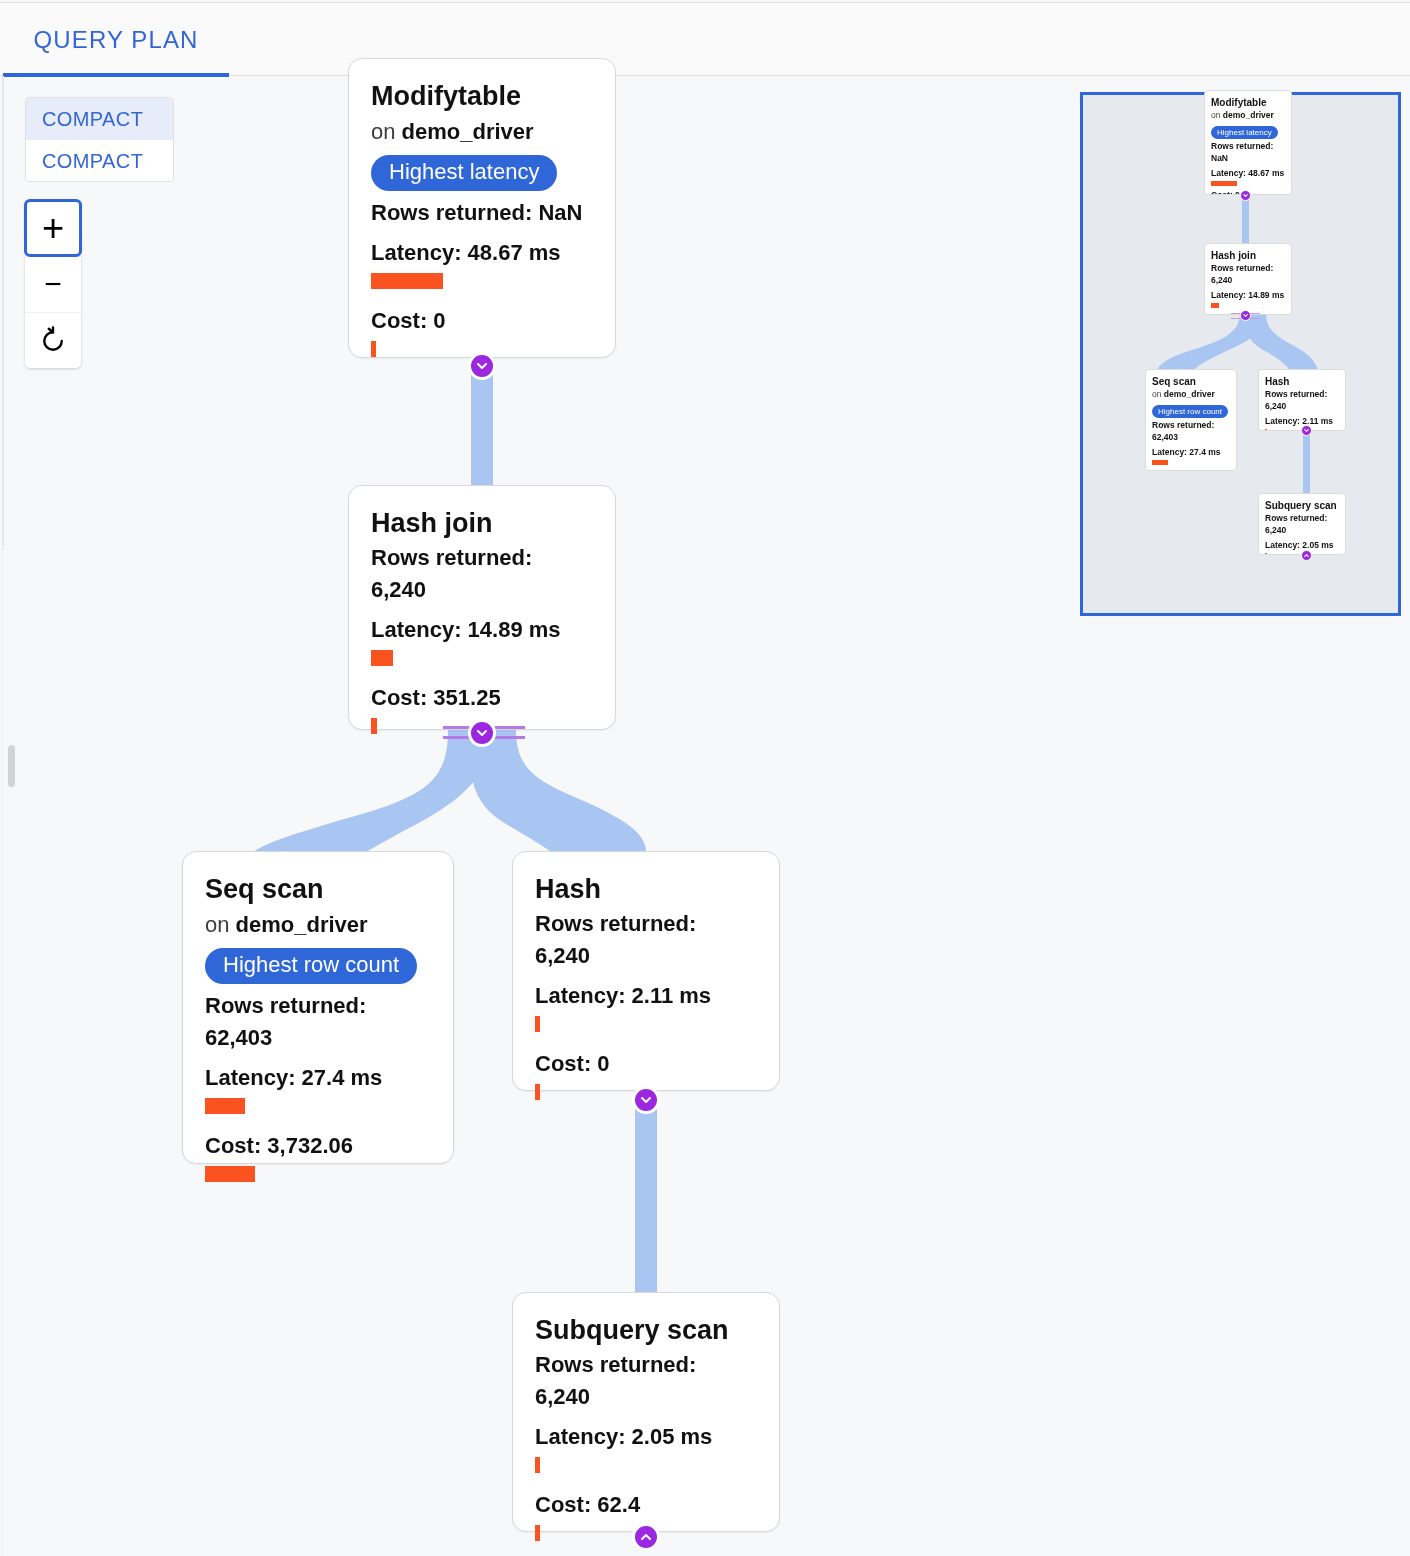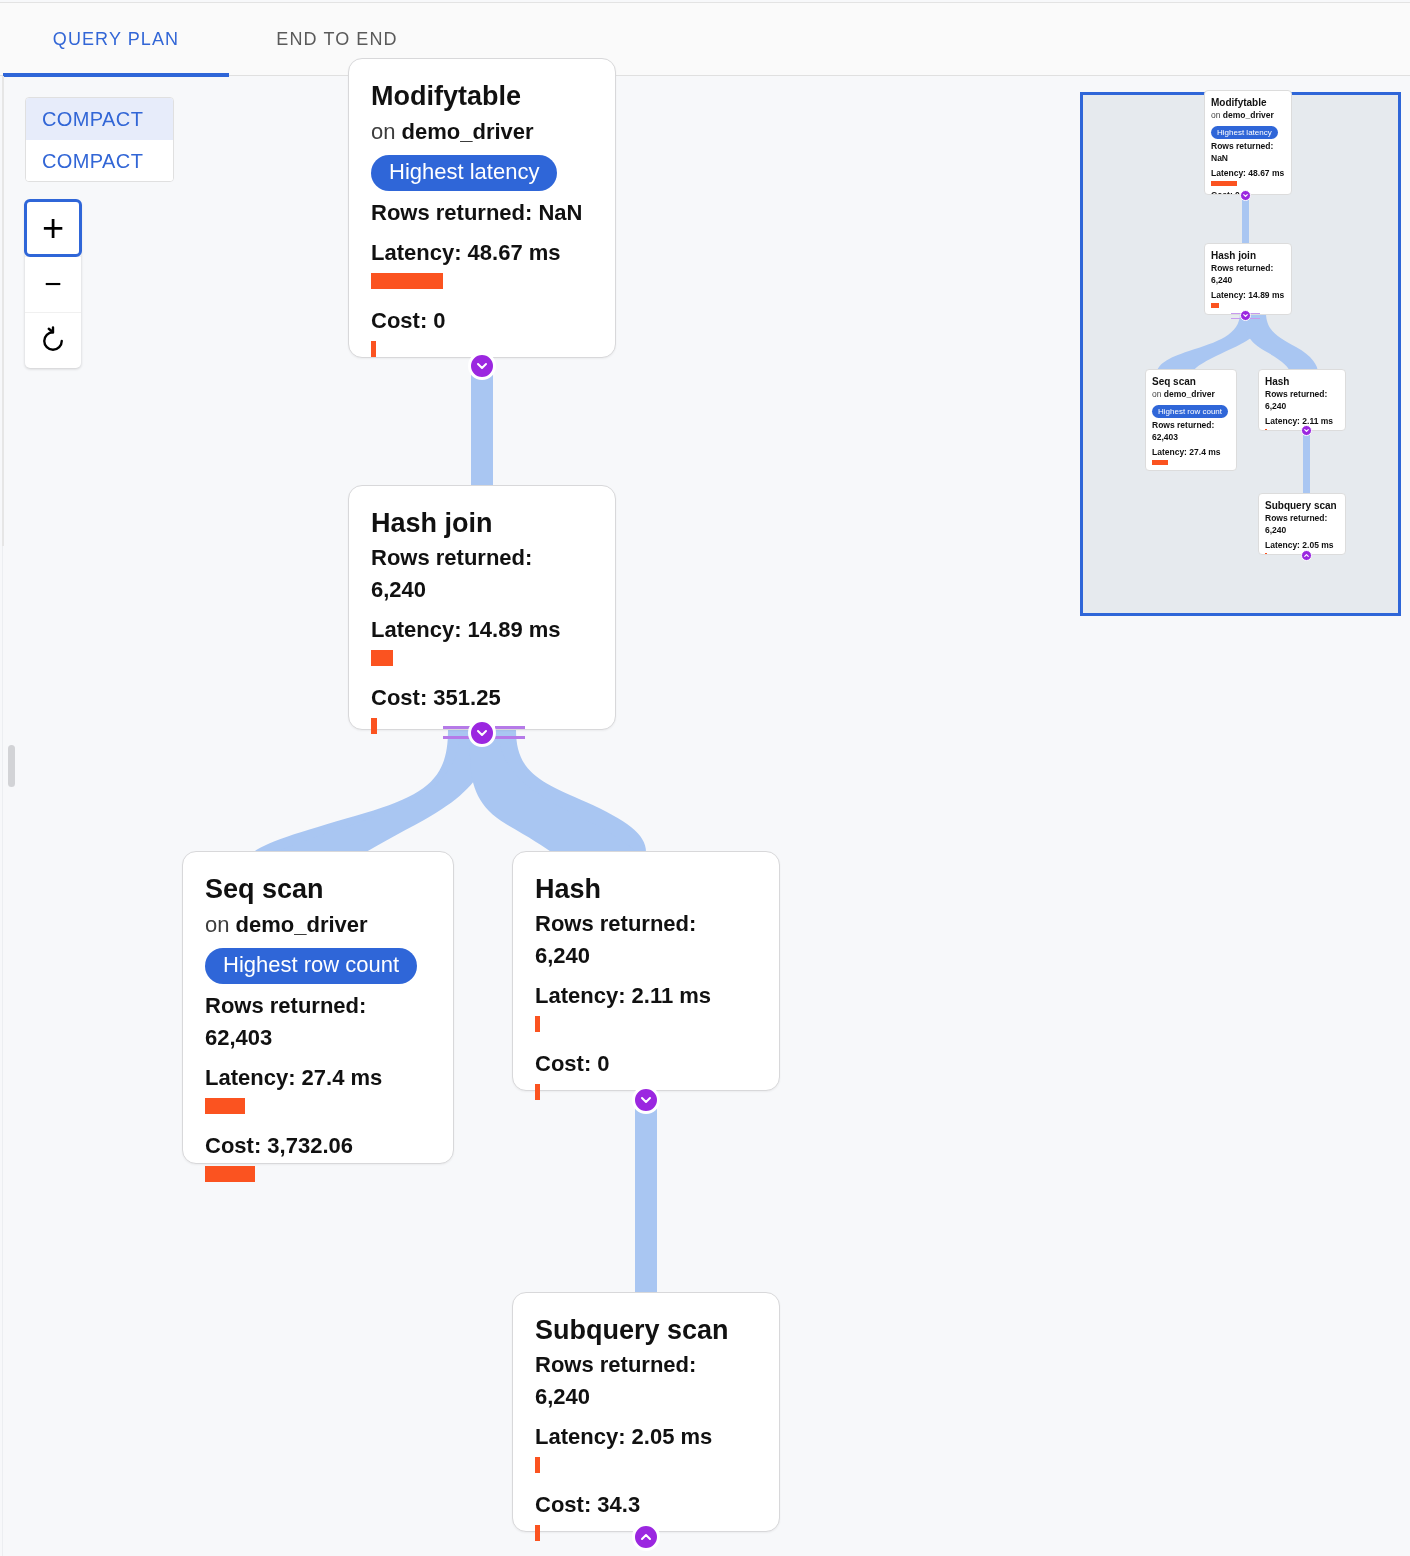--- a/index.html
+++ b/index.html
@@ -15,21 +15,21 @@
   
   .tabbar {
     position: absolute; left: 0; top: 2px; width: 1410px; height: 74px;
     background: #fafafa;
     border-top: 1px solid #e3e3e3;
     border-bottom: 1px solid #e0e0e0;
   }
   .tab {
     position: absolute; top: 0; height: 73px;
     display: flex; align-items: center; justify-content: center;
-    font-size: 18px; letter-spacing: 1.1px; font-weight: 500;
+    font-size: 24px; letter-spacing: 1.1px; font-weight: 500;
     color: #5a5a5a; cursor: pointer; user-select: none;
   }
   .tab.active { color: #3266d6; }
   .tab-underline {
     position: absolute; left: 3px; top: 70px; width: 226px; height: 4px;
     background: #2f66d8;
   }
   #tab-query-plan { left: 3px; width: 226px; }
   #tab-end-to-end { left: 229px; width: 216px; }
 
@@ -134,21 +134,20 @@
   }
   .mini-rung { position: absolute; height: 1px; background: #c79aee; z-index: 4; }
 </style>
 </head>
 <body>
 
 <div id="root">
 
   <div class="tabbar">
     <div class="tab active" id="tab-query-plan">QUERY PLAN</div>
-    <div class="tab" id="tab-end-to-end">END TO END</div>
     <div class="tab-underline"></div>
   </div>
 
   <div class="left-rule"></div>
   <div class="left-rule-top"></div>
   <div class="drag-grip"></div>
 
   <div class="mode-box">
     <div class="mode-item selected">COMPACT</div>
     <div class="mode-item">COMPACT</div>
@@ -230,21 +229,21 @@
     <div class="bar" style="width:5px;"></div>
     <div class="metric" style="margin-top:16px;">Cost: 0</div>
     <div class="bar" style="width:5px;"></div>
   </div>
 
   <div class="node" id="n-subquery-scan" style="left:512px; top:1292px; width:268px; height:240px;">
     <div class="node-title">Subquery scan</div>
     <div class="metric first">Rows returned: 6,240</div>
     <div class="metric">Latency: 2.05 ms</div>
     <div class="bar" style="width:5px;"></div>
-    <div class="metric" style="margin-top:16px;">Cost: 34.3</div>
+    <div class="metric" style="margin-top:16px;">Cost: 62.4</div>
     <div class="bar" style="width:5px;"></div>
   </div>
 
   <div class="toggle" style="left:468px; top:352px;">
     <svg width="16" height="16" viewBox="0 0 24 24">
       <path d="M6 9 L12 15 L18 9" fill="none" stroke="#fff" stroke-width="3" stroke-linecap="round" stroke-linejoin="round"></path>
     </svg>
   </div>
 
   <div class="rung" style="left:443px; top:726px; width:30px;"></div>

